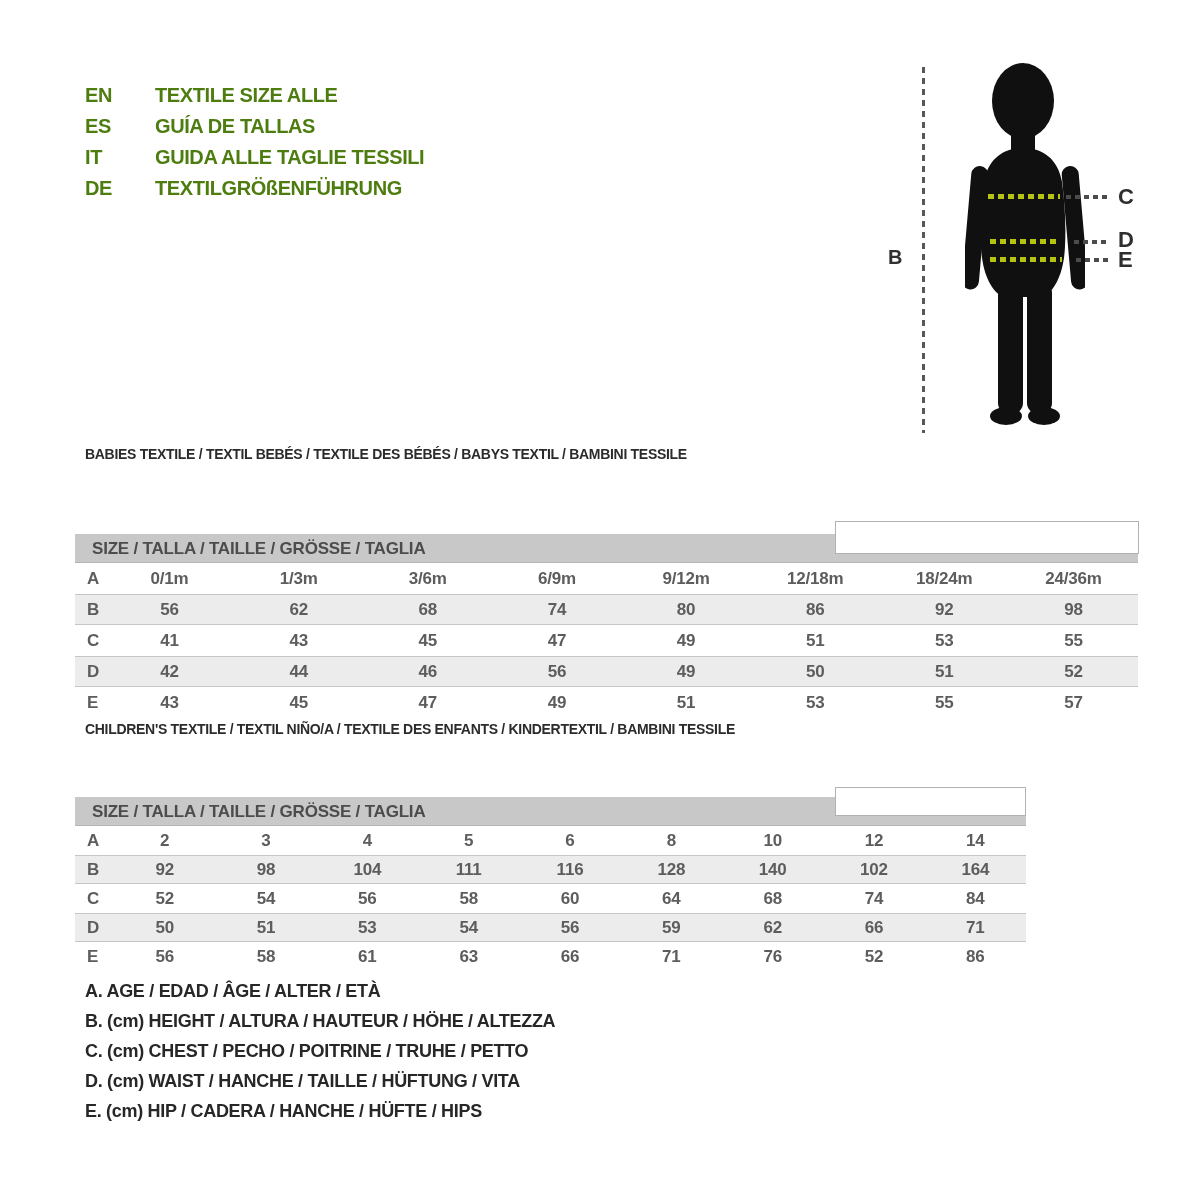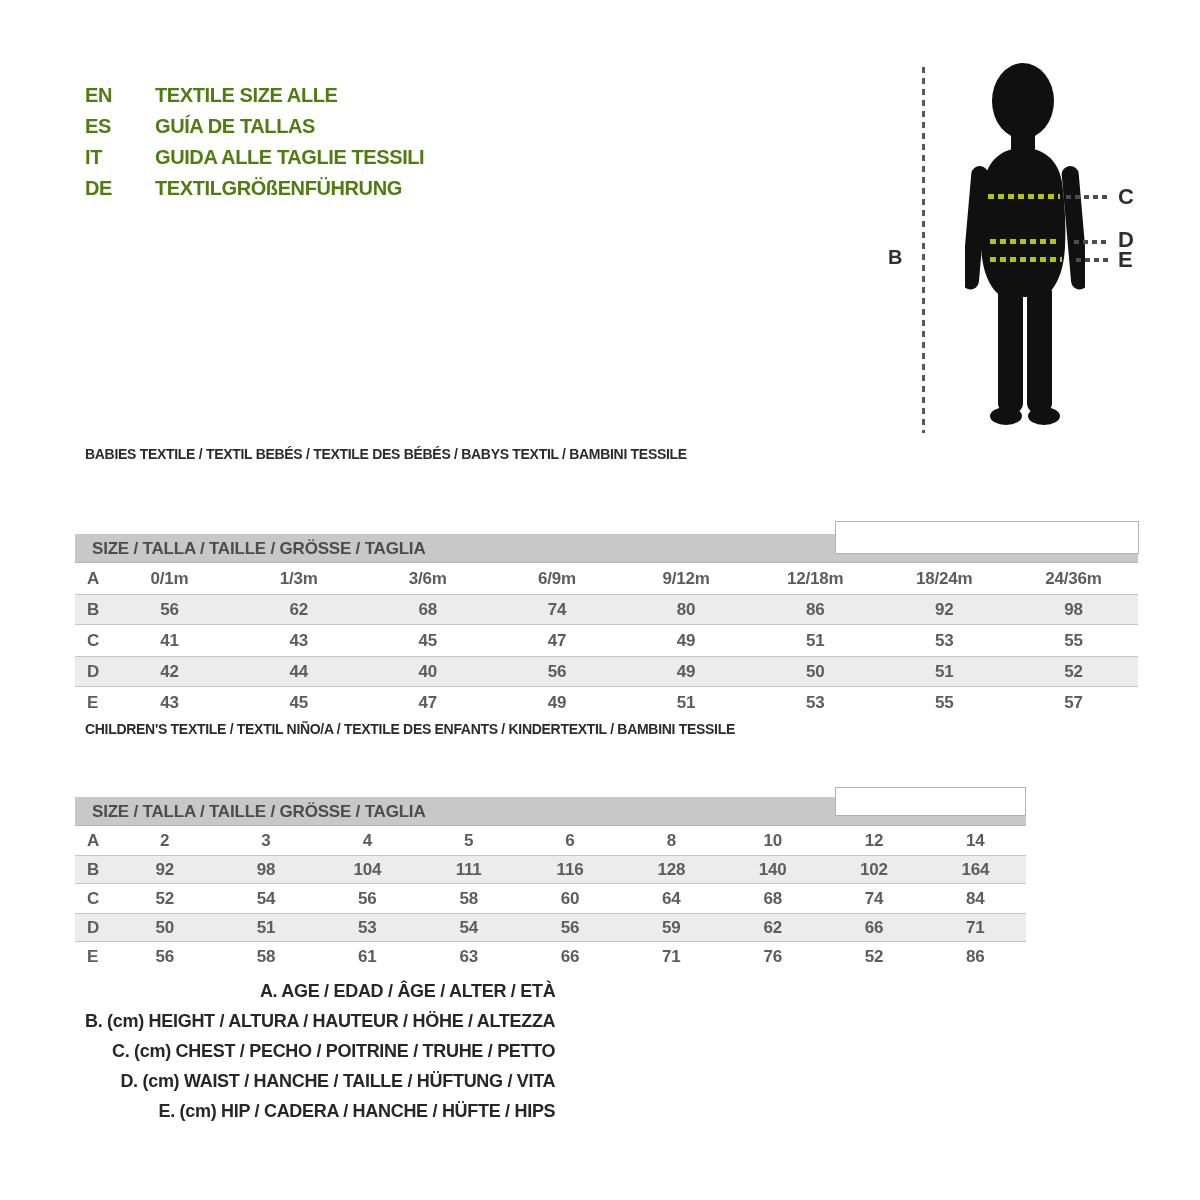--- a/index.html
+++ b/index.html
@@ -42,21 +42,21 @@
   .babies-t .trow{grid-template-columns:30px repeat(8,1fr);height:31px;}
   .children-t .trow{grid-template-columns:39px repeat(9,1fr);height:29px;}
   .trow.stripe{border-top:1px solid #c6c6c6;border-bottom:1px solid #c6c6c6;}
   .rlabel{padding-left:12px;}
   .cell{text-align:center;}
   .hl-box{position:absolute;background:#ffffff;border:1px solid #b2b2b2;z-index:1;box-sizing:border-box;}
   .babies-box{left:760px;top:27px;width:304px;height:33px;}
   .children-box{left:760px;top:30px;width:191px;height:29px;}
 
   
-  .legend{position:absolute;left:85px;top:976px;text-align:right;}
+  .legend{position:absolute;left:85px;top:976px;}
   .legend-line{height:30px;line-height:30px;font-size:18px;font-weight:700;color:#272727;
                letter-spacing:-0.3px;white-space:pre;}
 </style>
 </head>
 <body>
 
 <div class="page">
 
   <div class="lang-block">
     <div class="lang-row">
@@ -141,21 +141,21 @@
           <span class="cell">47</span>
           <span class="cell">49</span>
           <span class="cell">51</span>
           <span class="cell">53</span>
           <span class="cell">55</span>
         </div>
         <div class="trow stripe" style="background: rgb(236, 236, 236);">
           <span class="rlabel">D</span>
           <span class="cell">42</span>
           <span class="cell">44</span>
-          <span class="cell">40</span>
+          <span class="cell">46</span>
           <span class="cell">56</span>
           <span class="cell">49</span>
           <span class="cell">50</span>
           <span class="cell">51</span>
           <span class="cell">52</span>
         </div>
         <div class="trow">
           <span class="rlabel">E</span>
           <span class="cell">43</span>
           <span class="cell">45</span>

